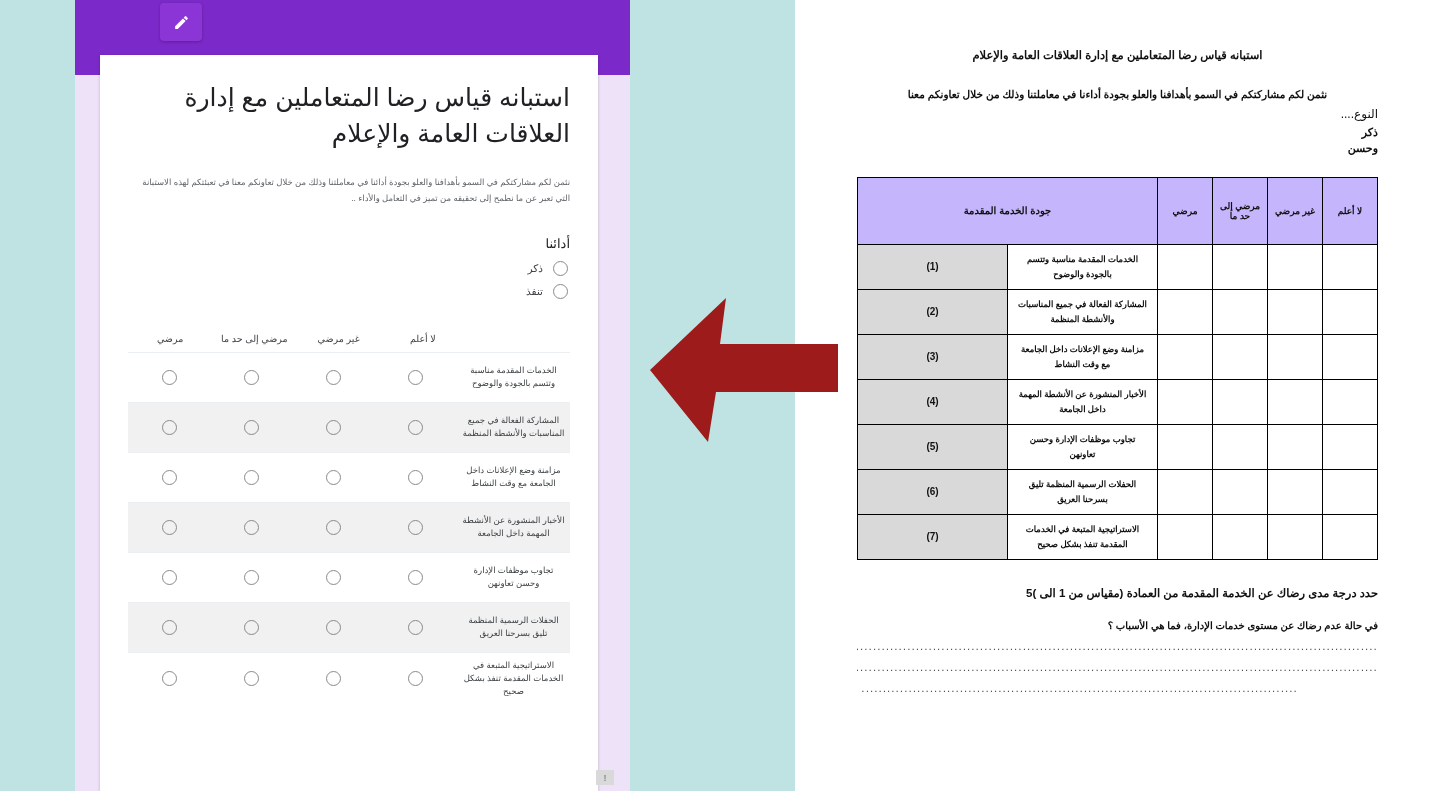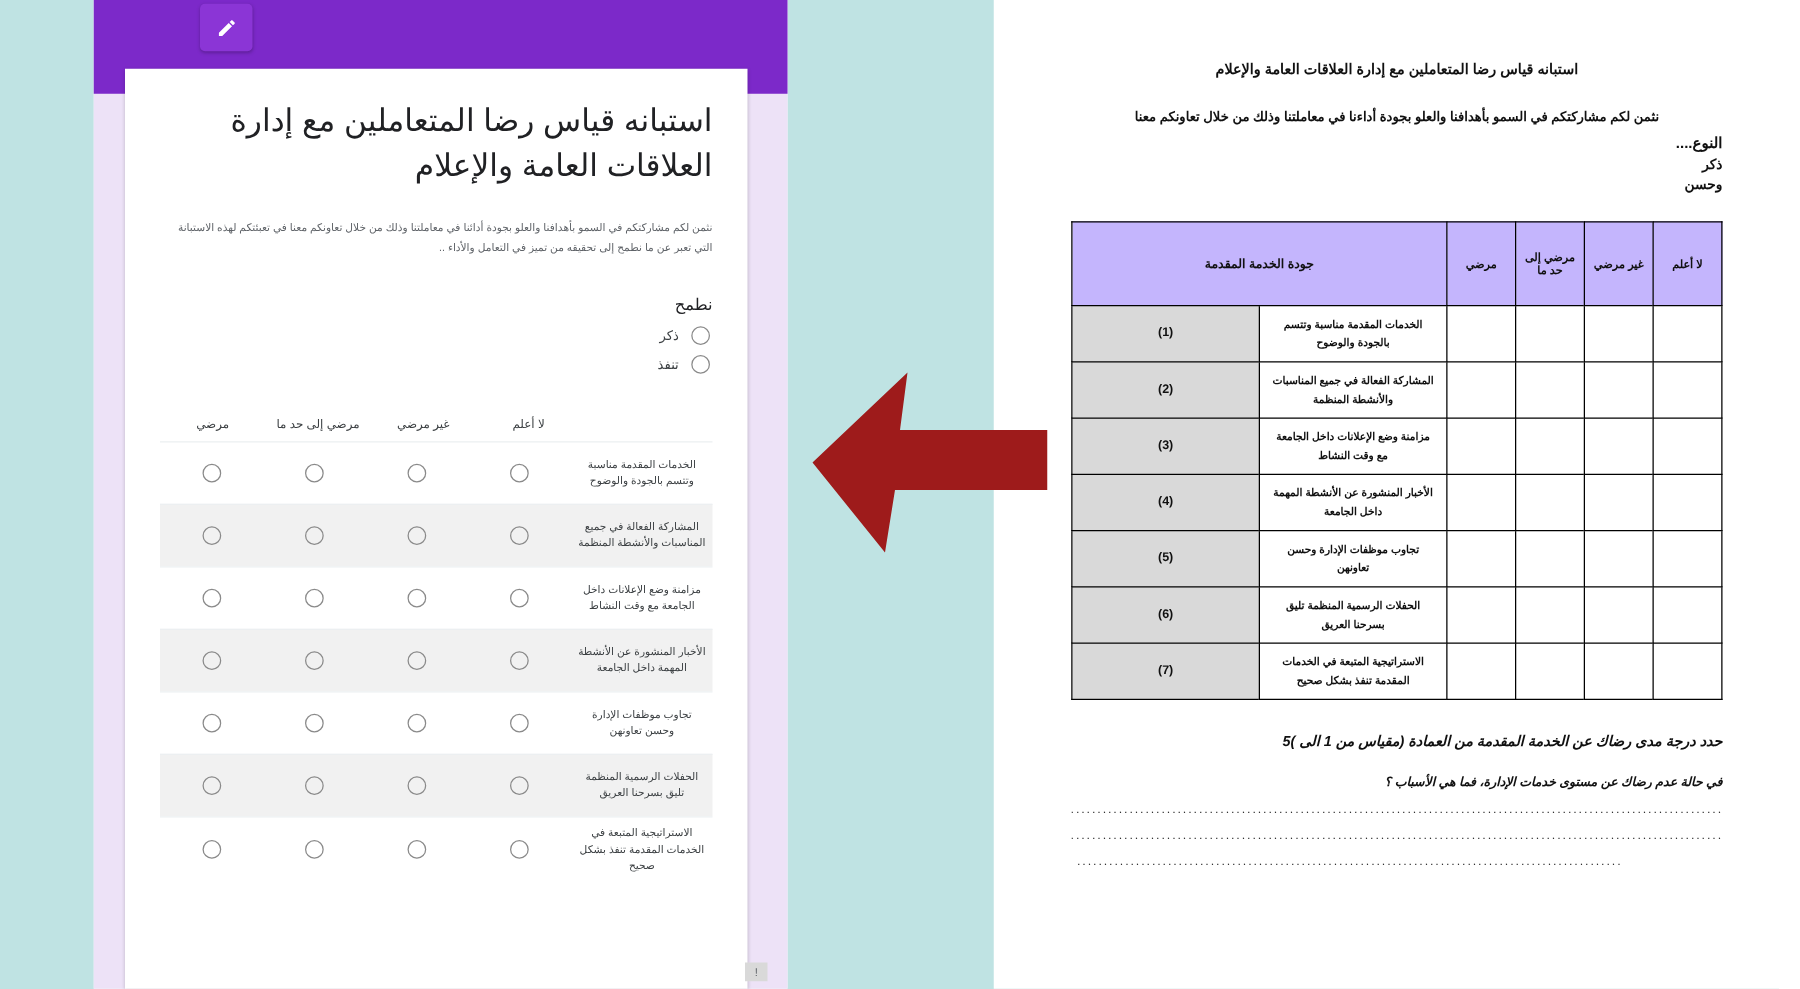--- a/index.html
+++ b/index.html
@@ -105,21 +105,21 @@
     color:#111;
   }
   #doc-inner{padding:48px 62px 0 62px;}
   .doc-title{
     text-align:center;font-size:11.5px;font-weight:bold;
     margin-bottom:22px;
   }
   .doc-intro{
     text-align:center;font-size:10.5px;font-weight:bold;line-height:2.0;
   }
-  .doc-field{font-size:12px;font-weight:bold;line-height:1.55;text-align:right;}
+  .doc-field{font-size:12px;font-weight:normal;line-height:1.55;text-align:right;}
   .doc-opt{font-size:11px;font-weight:bold;line-height:1.5;text-align:right;}
   table.doc-table{
     border-collapse:collapse;width:100%;margin-top:20px;
     table-layout:fixed;
   }
   table.doc-table th,table.doc-table td{
     border:1px solid #000;
   }
   table.doc-table thead th{
     background:#c4b5fd;height:62px;font-size:9px;font-weight:bold;
@@ -130,24 +130,24 @@
     width:40px;text-align:center;font-size:10px;font-weight:bold;
     background:#d9d9d9;
   }
   td.stmt{
     font-size:8.5px;font-weight:bold;line-height:1.7;
     padding:5px 8px;text-align:center;
   }
   td.box{height:42px;}
   .col-w1{width:50px;}
   .doc-q{
-    font-size:11.5px;font-weight:bold;margin-top:26px;text-align:right;font-style:italic;
+    font-size:11.5px;font-weight:bold;margin-top:26px;text-align:right;
   }
   .doc-q2{
-    font-size:10px;font-weight:bold;margin-top:20px;text-align:right;font-style:italic;
+    font-size:10px;font-weight:bold;margin-top:20px;text-align:right;
   }
   .dotline{
     font-size:10px;color:#333;letter-spacing:1.5px;margin-top:10px;
     overflow:hidden;white-space:nowrap;
   }
   .dotline.short{padding-right:80px;}
   
   #arrow{
     position:absolute;left:648px;top:296px;width:190px;height:148px;
     z-index:20;
@@ -158,21 +158,21 @@
 
 <div id="form-panel">
   <div id="form-lilac-bg"></div>
   <div id="form-purple-band"></div>
 
   <div id="form-card">
     <div id="form-card-inner">
       <div class="form-title">استبانه قياس رضا المتعاملين مع إدارة العلاقات العامة والإعلام</div>
       <div class="form-desc">نثمن لكم مشاركتكم في السمو بأهدافنا والعلو بجودة أدائنا في معاملتنا وذلك من خلال تعاونكم معنا في تعبئتكم لهذه  الاستبانة التي تعبر عن ما نطمح إلى تحقيقه من تميز في التعامل والأداء ..</div>
 
-      <div class="q-label">نطمح</div>
+      <div class="q-label">أدائنا</div>
 
       <div class="radio-row">
         <span class="ring"></span>
         <span class="rlabel">ذكر</span>
       </div>
       <div class="radio-row">
         <span class="ring"></span>
         <span class="rlabel">تنفذ</span>
       </div>
 

